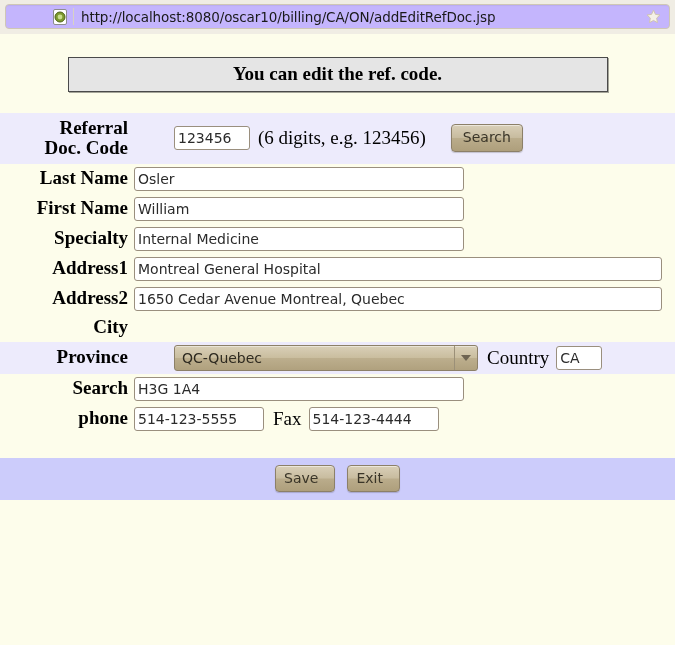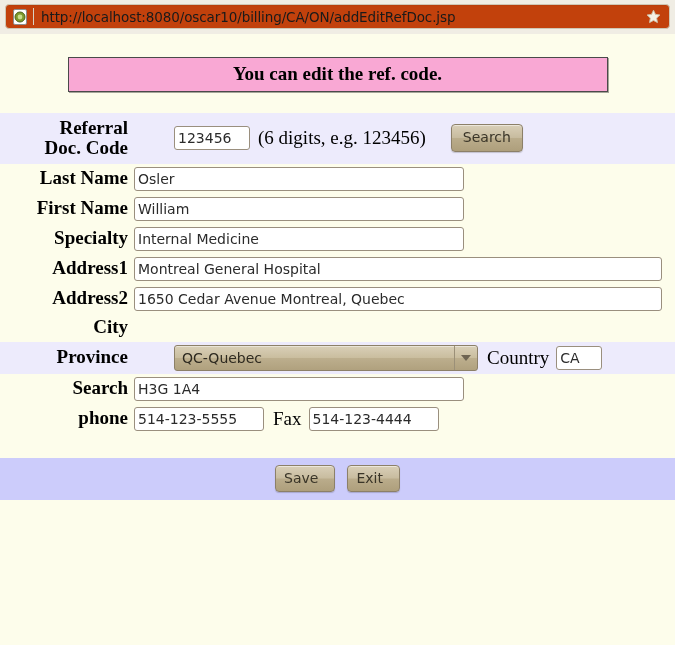--- a/index.html
+++ b/index.html
@@ -17,26 +17,27 @@
   
   .urlbar-wrap {
     background: #F0EDE4;
     padding: 4px 5px 5px 5px;
     box-sizing: border-box;
     height: 34px;
   }
   .urlbar {
     height: 25px;
     box-sizing: border-box;
-    background: #c2410c;
+    background: #c4b5fd;
     border: 1px solid #CFC7B5;
     border-radius: 4px;
     display: flex;
     align-items: center;
     box-shadow: inset 0 1px 1px rgba(0,0,0,0.05);
+    padding-left: 40px;
   }
   .favicon {
     width: 18px;
     height: 18px;
     margin-left: 5px;
     margin-right: 4px;
     flex: 0 0 auto;
     display: block;
   }
   .url-sep {
@@ -71,21 +72,21 @@
   }
 
   
   .banner-row {
     padding-top: 23px;
     padding-bottom: 21px;
     text-align: center;
   }
   .banner {
     display: inline-block;
-    background: #f9a8d4;
+    background: #e5e5e5;
     border: 1px solid #4a4a4a;
     width: 540px;
     box-sizing: border-box;
     padding: 5px 0 6px 0;
     font-weight: bold;
     font-size: 19px;
     color: #000;
     font-family: "Liberation Serif", serif;
     box-shadow: 1px 1px 0 rgba(0,0,0,0.35);
   }

